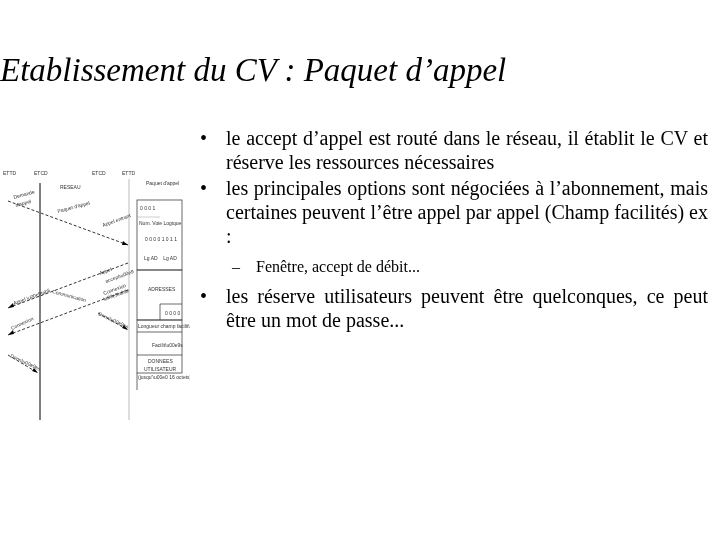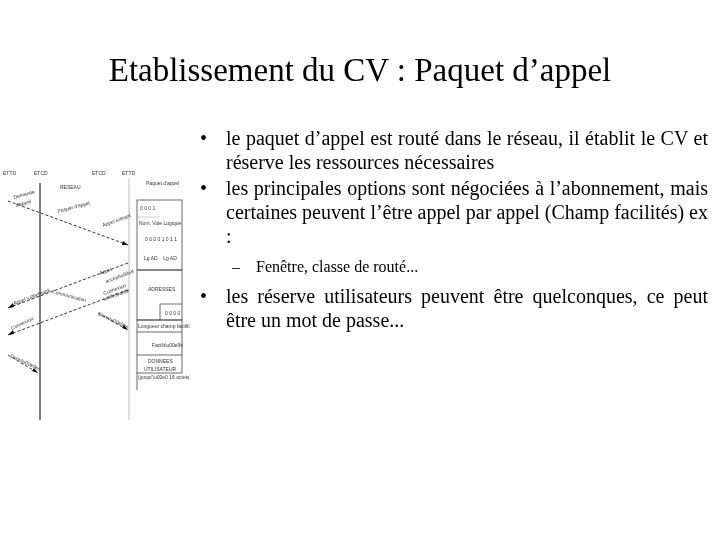--- a/index.html
+++ b/index.html
@@ -1,22 +1,22 @@
 <!DOCTYPE html>
 <html><head>
   <meta charset="utf-8">
   <style>
     html, body { margin: 0; padding: 0; }
     body {
       width: 720px; height: 540px; background: #ffffff; position: relative; overflow: hidden;
       font-family: "Liberation Serif", "DejaVu Serif", serif; color: #000;
     }
     .title {
-      position: absolute; left: 0; top: 50px; width: 720px; text-align: center;
-      font-size: 33px; line-height: 40px;
+      position: absolute; left: 0; top: 50px; width: 720px; text-align: left;
+      font-size: 33px; line-height: 40px; font-style: italic;
     }
     .diagram {
       position: absolute; left: 0; top: 165px; width: 190px; height: 255px;
     }
     .diagram svg { display: block; }
     .content {
       position: absolute; left: 200px; top: 126px; width: 508px;
       font-size: 20px; line-height: 24px;
     }
     .bullet {
@@ -95,27 +95,27 @@
     <text x="148" y="198">DONNEES</text>
     <text x="144" y="206">UTILISATEUR</text>
     <text x="138" y="214">(jusqu'\u00e0 16 octets)</text>
     <line x1="137" y1="208" x2="137" y2="225" stroke="#444" stroke-width="0.8"></line>
   </svg>
 </div>
 
 <div class="content">
   <div class="bullet">
     <span class="dot">•</span>
-    <span>le paquet d’appel est routé dans le réseau, il établit le CV et réserve les ressources nécessaires</span>
+    <span>le accept d’appel est routé dans le réseau, il établit le CV et réserve les ressources nécessaires</span>
   </div>
   <div class="bullet" style="margin-top:2px;">
     <span class="dot">•</span>
     <span>les principales options sont négociées à l’abonnement, mais certaines peuvent l’être appel par appel (Champ facilités) ex :</span>
   </div>
   <div class="sub">
     <span class="dash">–</span>
-    <span>Fenêtre, classe de routé...</span>
+    <span>Fenêtre, accept de débit...</span>
   </div>
   <div class="bullet">
     <span class="dot">•</span>
     <span>les réserve utilisateurs peuvent être quelconques, ce peut être un mot de passe...</span>
   </div>
 </div>
 
 </body></html>

